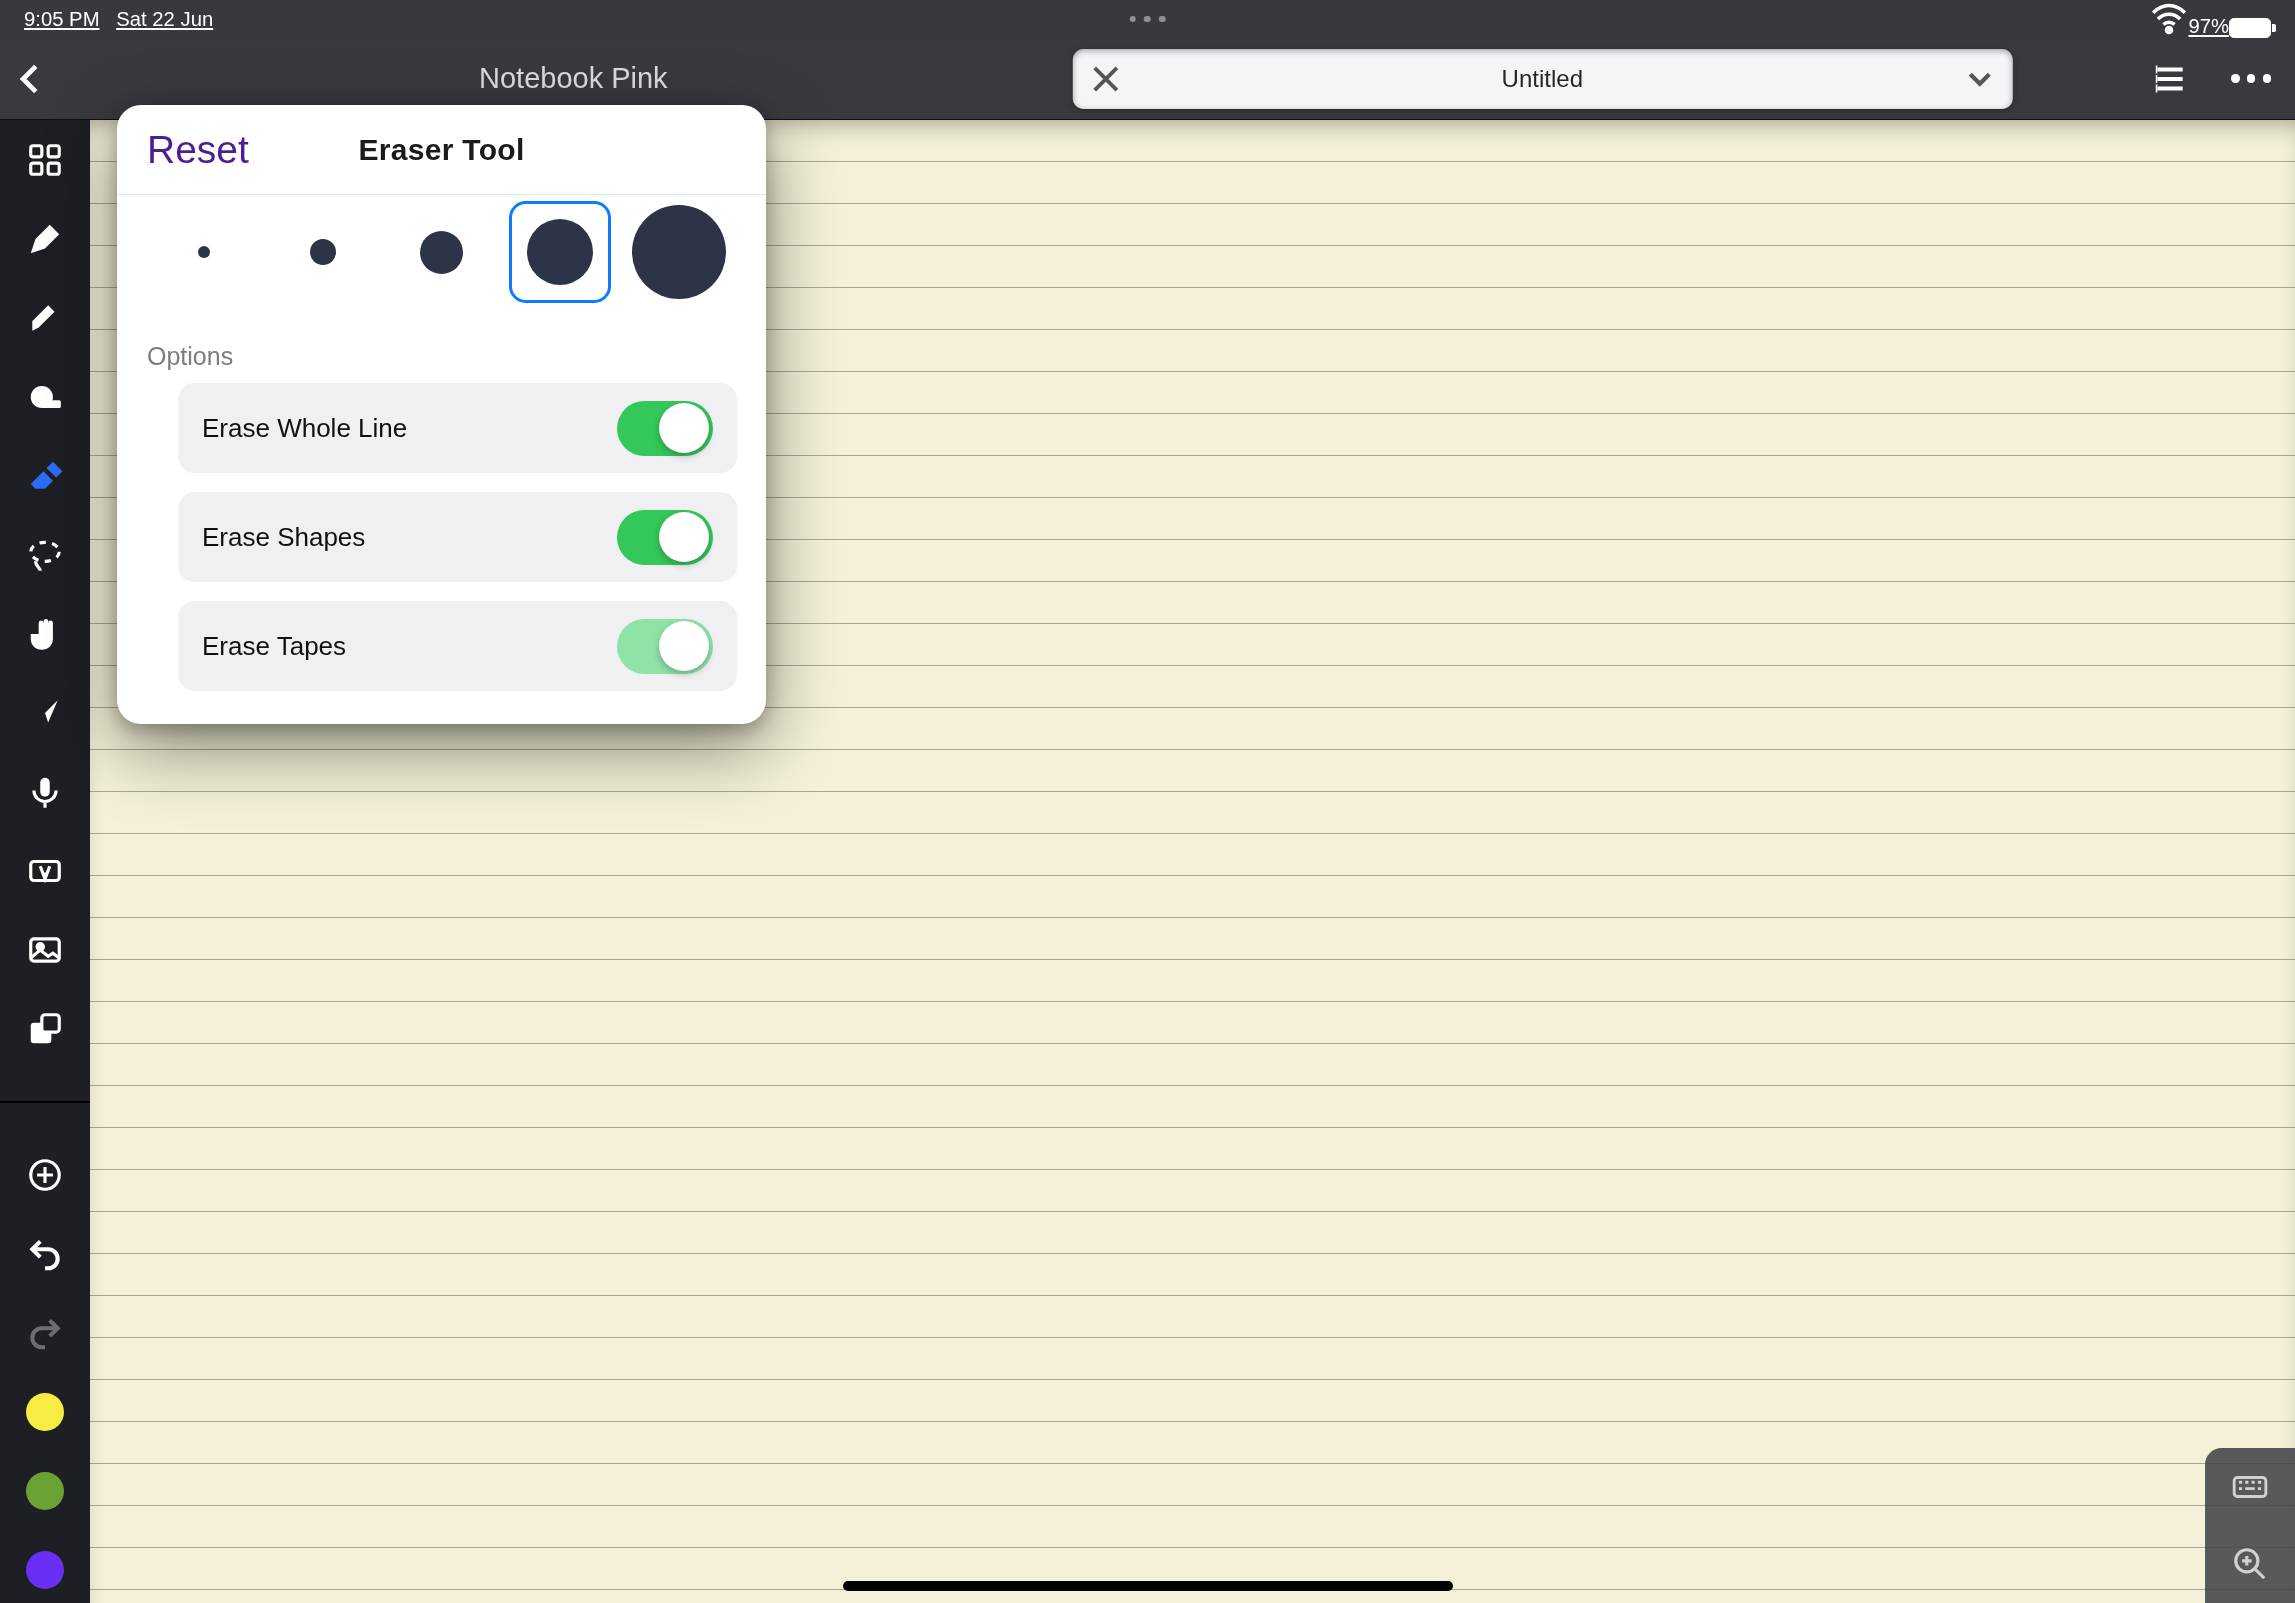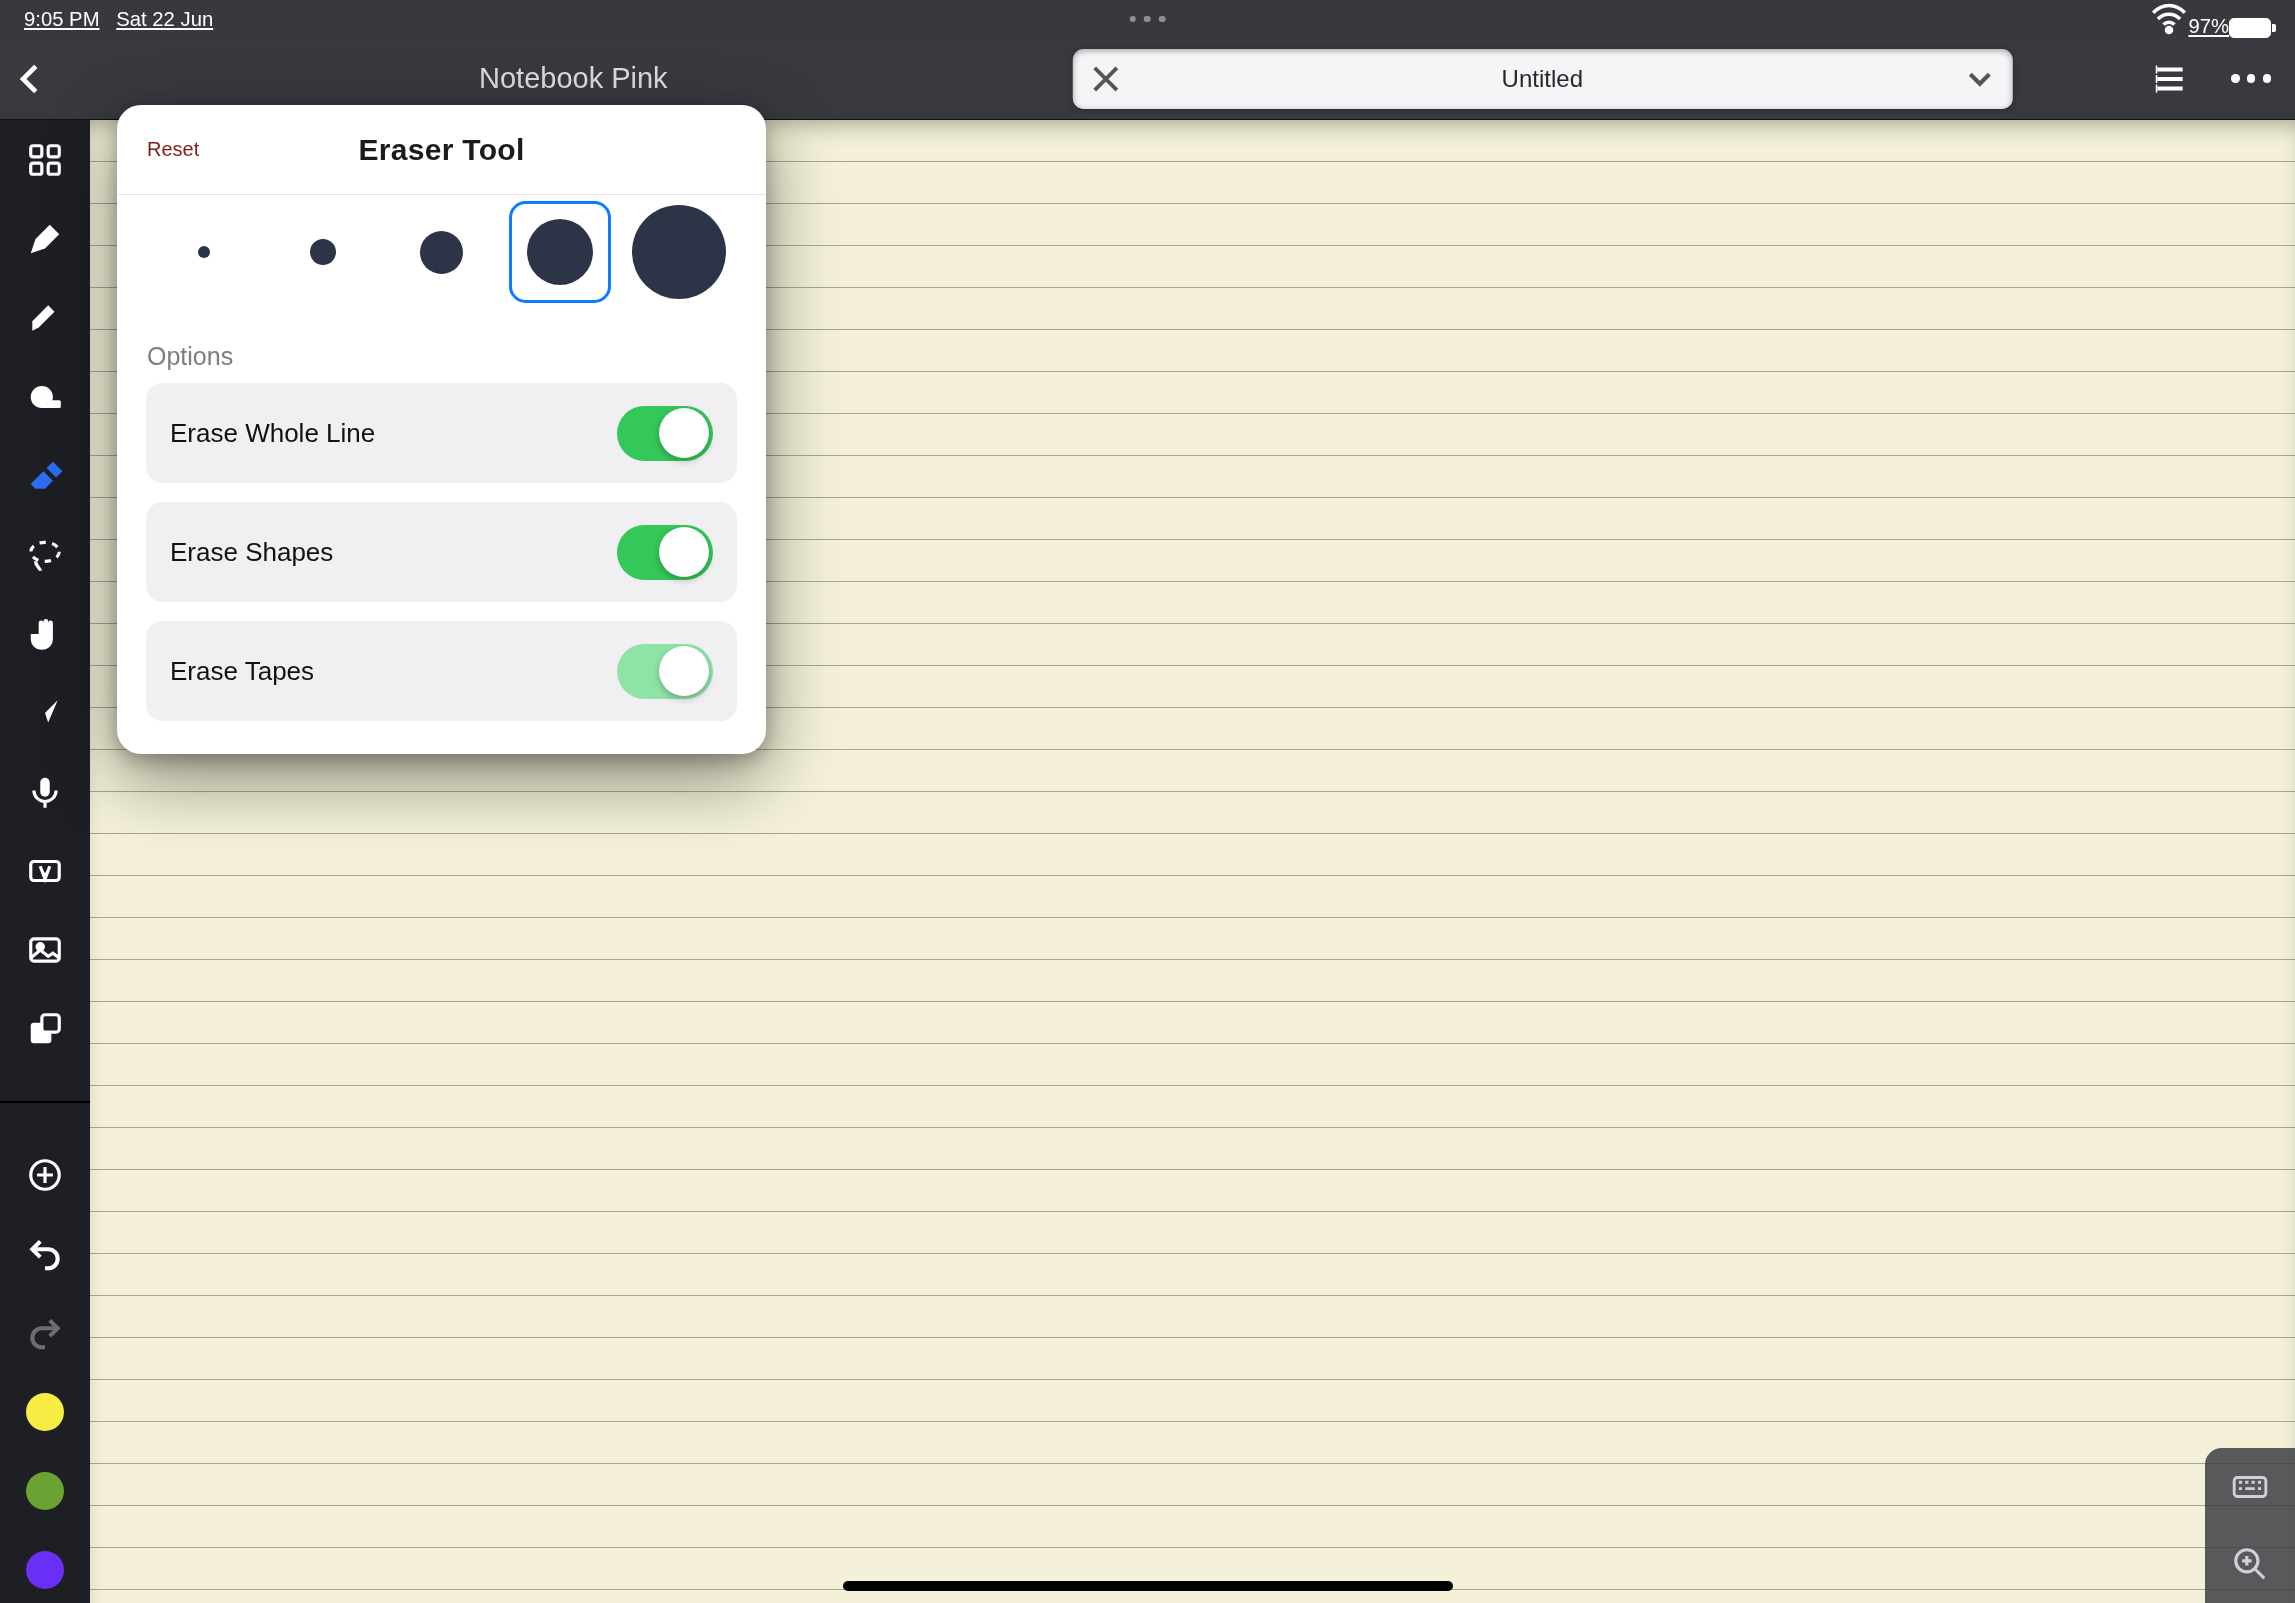--- a/index.html
+++ b/index.html
@@ -66,29 +66,29 @@
     position:absolute; left:117px; top:105px; width:649px;
     background:#fff; border-radius:24px;
     box-shadow:0 24px 72px rgba(0,0,0,.45), 0 6px 18px rgba(0,0,0,.25);
     padding:0; color:#1b1b1e;
   }
   .popover::before{
     content:""; position:absolute; left:-18px; top:368px;
     border:18px solid transparent; border-right-color:#fff;
   }
   .popover .head{display:flex;align-items:center;height:90px;border-bottom:1.2px solid #e5e5ea;padding:0 30px;position:relative;}
-  .popover .head .reset{color:#7f1d1d;font-size:20px;font-weight:500;}
+  .popover .head .reset{color:#4c1d95;font-size:39px;font-weight:500;}
   .popover .head .title{position:absolute;left:50%;transform:translateX(-50%);font-size:30px;font-weight:600;letter-spacing:0.3px;}
   .popover .section-lab{font-size:25px;color:#7c7c82;padding:20.3px 30px 6px;}
   .sizes{display:flex;justify-content:space-between;align-items:center;padding:6px 36px 19px;}
   .size{width:102px;height:102px;border-radius:16.7px;display:flex;align-items:center;justify-content:center;}
   .size.selected{border:3px solid #0a7cff;}
   .size .ball{border-radius:50%;background:#2d3448;}
   .opts{display:flex;flex-direction:column;gap:19px;padding:6px 29px 33px;}
-  .opt{background:#f0f0f3;border-radius:16.7px;height:100px;display:flex;align-items:center;justify-content:space-between;padding:0 24px;font-size:26px;color:#111;}
+  .opt{background:#f0f0f3;border-radius:16.7px;height:90px;display:flex;align-items:center;justify-content:space-between;padding:0 24px;font-size:26px;color:#111;margin-left:32px;}
   .switch{width:96px;height:55px;border-radius:36px;position:relative;}
   .switch.on{background:#34c759;}
   .switch.half{background:#8fe3a7;}
   .switch .knob{width:50px;height:50px;border-radius:50%;background:#fff;position:absolute;top:2.4px;right:3.6px;box-shadow:0 3px 7.2px rgba(0,0,0,.25);}
 
   
   .floating{
     position:absolute; right:0; bottom:0; width:90px; height:155px;
     background:rgba(60,62,68,.85); border-radius:16.7px 0 0 0;
     display:flex; flex-direction:column; align-items:center; justify-content:space-around;

